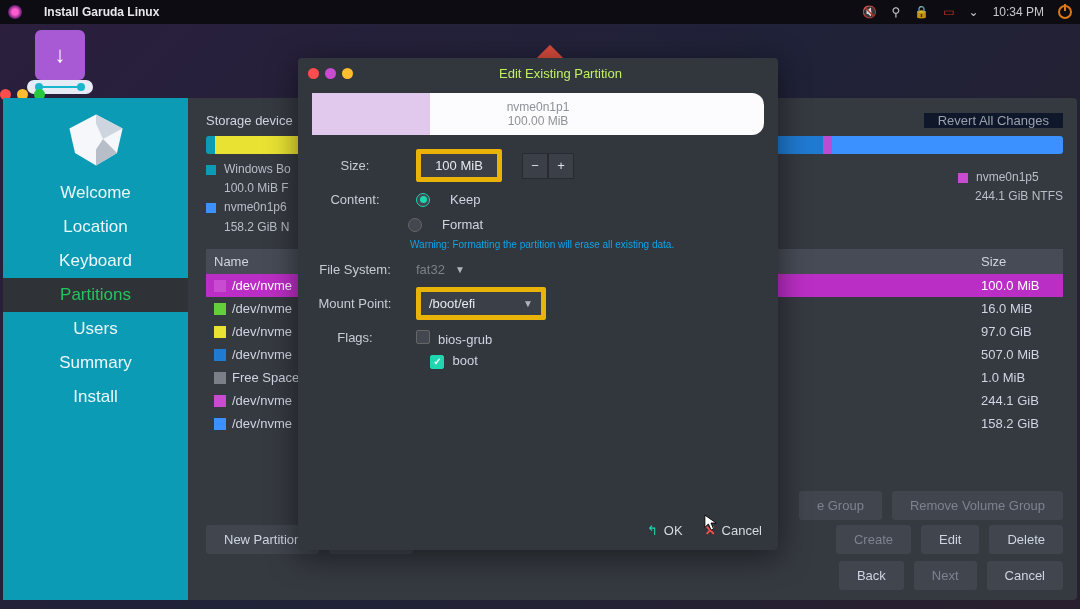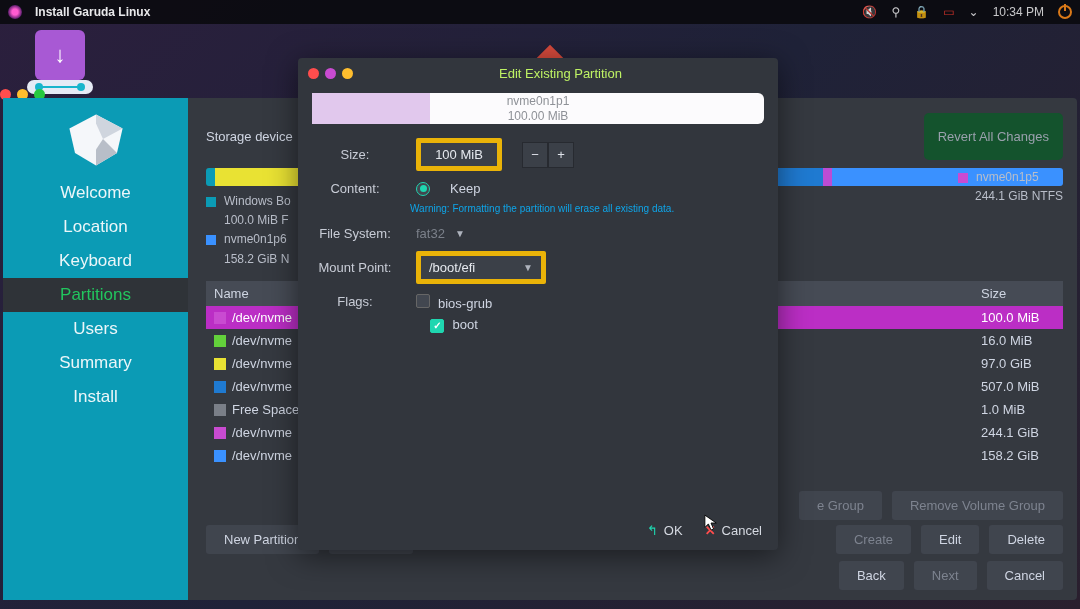--- a/index.html
+++ b/index.html
@@ -1,20 +1,20 @@
 <!DOCTYPE html>
 <html><head>
   <meta charset="utf-8">
   <style>
     * {box-sizing:border-box;margin:0;padding:0;font-family:-apple-system,"Segoe UI",sans-serif;}
     body {width:1080px;height:609px;overflow:hidden;background:linear-gradient(135deg,#2b1f3d 0%,#1f2238 50%,#2a1f2e 100%);color:#cfd5e2;font-size:13px;position:relative;}
 
     
     .topbar{height:24px;background:rgba(10,10,14,0.9);display:flex;align-items:center;padding:0 8px;color:#e8e8ea;font-size:12px;}
-    .topbar .title{display:flex;align-items:center;gap:13px;font-weight:600;}
+    .topbar .title{display:flex;align-items:center;gap:22px;font-weight:600;}
     .logo{width:14px;height:14px;border-radius:50%;background:radial-gradient(circle,#ff5bd1 30%,#5a1d6b 70%);}
     .spacer{flex:1;}
     .tray{display:flex;gap:14px;align-items:center;}
     .tray span{opacity:.85;}
     .ico-vol{color:#ff3b30;font-weight:bold;}
     .ico-pwr{display:inline-block;width:14px;height:14px;border:2px solid #ff8c1a;border-radius:50%;position:relative;}
     .ico-pwr:after{content:"";position:absolute;left:4px;top:-3px;width:2px;height:7px;background:#ff8c1a;}
 
     
     .launcher{position:absolute;top:30px;left:35px;width:50px;height:50px;background:#a859d4;border-radius:6px;display:flex;flex-direction:column;align-items:center;justify-content:center;}
@@ -33,21 +33,21 @@
     .installer{position:absolute;top:98px;left:3px;right:3px;bottom:9px;background:#353940;border-radius:4px;display:flex;}
     .sidebar{width:185px;background:#0b9bb5;display:flex;flex-direction:column;align-items:center;padding-top:4px;}
     .eagle{width:90px;height:74px;display:flex;align-items:center;justify-content:center;}
     .eagle svg{width:70px;height:60px;}
     .steps{display:flex;flex-direction:column;align-items:center;width:100%;}
     .step{width:100%;text-align:center;padding:7px 0;font-size:17px;color:#ecf6f9;cursor:pointer;}
     .step.active{background:#2f3338;color:#22c55e;}
 
     .main{flex:1;padding:15px 14px 0 18px;position:relative;}
     .storage-row{display:flex;align-items:center;gap:10px;}
-    .revert{margin-left:auto;background:#14532d;padding:16px 14px;border-radius:5px;color:#9aa0ad;}
+    .revert{margin-left:auto;background:#0f172a;padding:0 14px;border-radius:0;color:#9aa0ad;}
     .diskbar{margin-top:8px;height:18px;border-radius:3px;background:linear-gradient(90deg,#0b9bb5 0 1%,#e9e233 1% 47%,#1f7ad1 47% 72%,#bb4cd4 72% 73%,#3a91ff 73% 100%);}
     .mini-legend{margin-top:6px;font-size:12px;color:#b9bec9;line-height:1.6;}
     .mini-legend .row{display:flex;gap:8px;align-items:center;}
     .sq{width:10px;height:10px;display:inline-block;}
     .right-legend{position:absolute;top:64px;right:14px;text-align:left;}
 
     .table-wrap{margin-top:12px;}
     table{width:100%;border-collapse:collapse;font-size:13px;}
     th{background:#464b55;text-align:left;padding:5px 8px;font-weight:500;}
     td{padding:4px 8px;}
@@ -56,21 +56,21 @@
 
     .bottom-btns{position:absolute;bottom:46px;left:18px;right:14px;display:flex;gap:10px;}
     .btn{background:#40454e;padding:7px 18px;border-radius:3px;color:#cfd5e2;font-size:13px;}
     .btn.dim{color:#7d838f;}
     .nav-btns{position:absolute;bottom:10px;right:14px;display:flex;gap:10px;}
 
     
     .dialog{position:absolute;top:58px;left:298px;width:480px;height:492px;background:#32363d;border-radius:4px;box-shadow:0 6px 30px rgba(0,0,0,.5);padding:8px 10px 12px;z-index:10;}
     .dlg-header{display:flex;align-items:center;}
     .dlg-title{flex:1;text-align:center;font-size:13px;color:#bef264;}
-    .partbar{margin:12px 4px 14px;height:31px;background:#fcfbfd;border-radius:6px;display:flex;align-items:center;justify-content:center;flex-direction:column;position:relative;}
+    .partbar{margin:12px 4px 14px;height:42px;background:#fcfbfd;border-radius:12px;display:flex;align-items:center;justify-content:center;flex-direction:column;position:relative;}
     .partbar-fill{position:absolute;left:0;top:0;bottom:0;width:26%;background:#e1c8ed;}
     .partbar .pl{position:relative;color:#8e9197;font-size:12px;line-height:1.2;text-align:center;}
     .form{padding:0 6px;}
     .frow{display:flex;align-items:center;gap:20px;margin-bottom:10px;font-size:13px;text-align:center;}
     .flabel{width:82px;color:#c8ccd6;}
     .input{background:#3b4048;border:5px solid #eab308;padding:4px 8px;border-radius:2px;color:#e6e9ef;min-width:86px;}
     .stepper{display:flex;}
     .step-btn{width:26px;height:26px;background:#3b4048;display:flex;align-items:center;justify-content:center;color:#dfe3ea;border:1px solid #272a30;}
     .radio{width:14px;height:14px;border-radius:50%;border:1px solid #666;background:#424750;display:flex;align-items:center;justify-content:center;}
     .radio.on{border-color:#1fd6b0;}
@@ -276,20 +276,24 @@
       <div class="stepper">
         <span class="step-btn">−</span>
         <span class="step-btn">+</span>
       </div>
     </div>
     <div class="frow">
       <span class="flabel">Content:</span>
       <span class="radio on"></span>
       <span>Keep</span>
     </div>
+    <div class="frow" style="margin-left:94px">
+      <span class="radio"></span>
+      <span>Format</span>
+    </div>
     <div class="warn">Warning: Formatting the partition will erase all existing data.</div>
     <div class="frow fs-disabled">
       <span class="flabel">File System:</span>
       <span class="select">
           <span>fat32</span>
           <span class="caret">▼</span>
         </span>
     </div>
     <div class="frow">
       <span class="flabel">Mount Point:</span>

